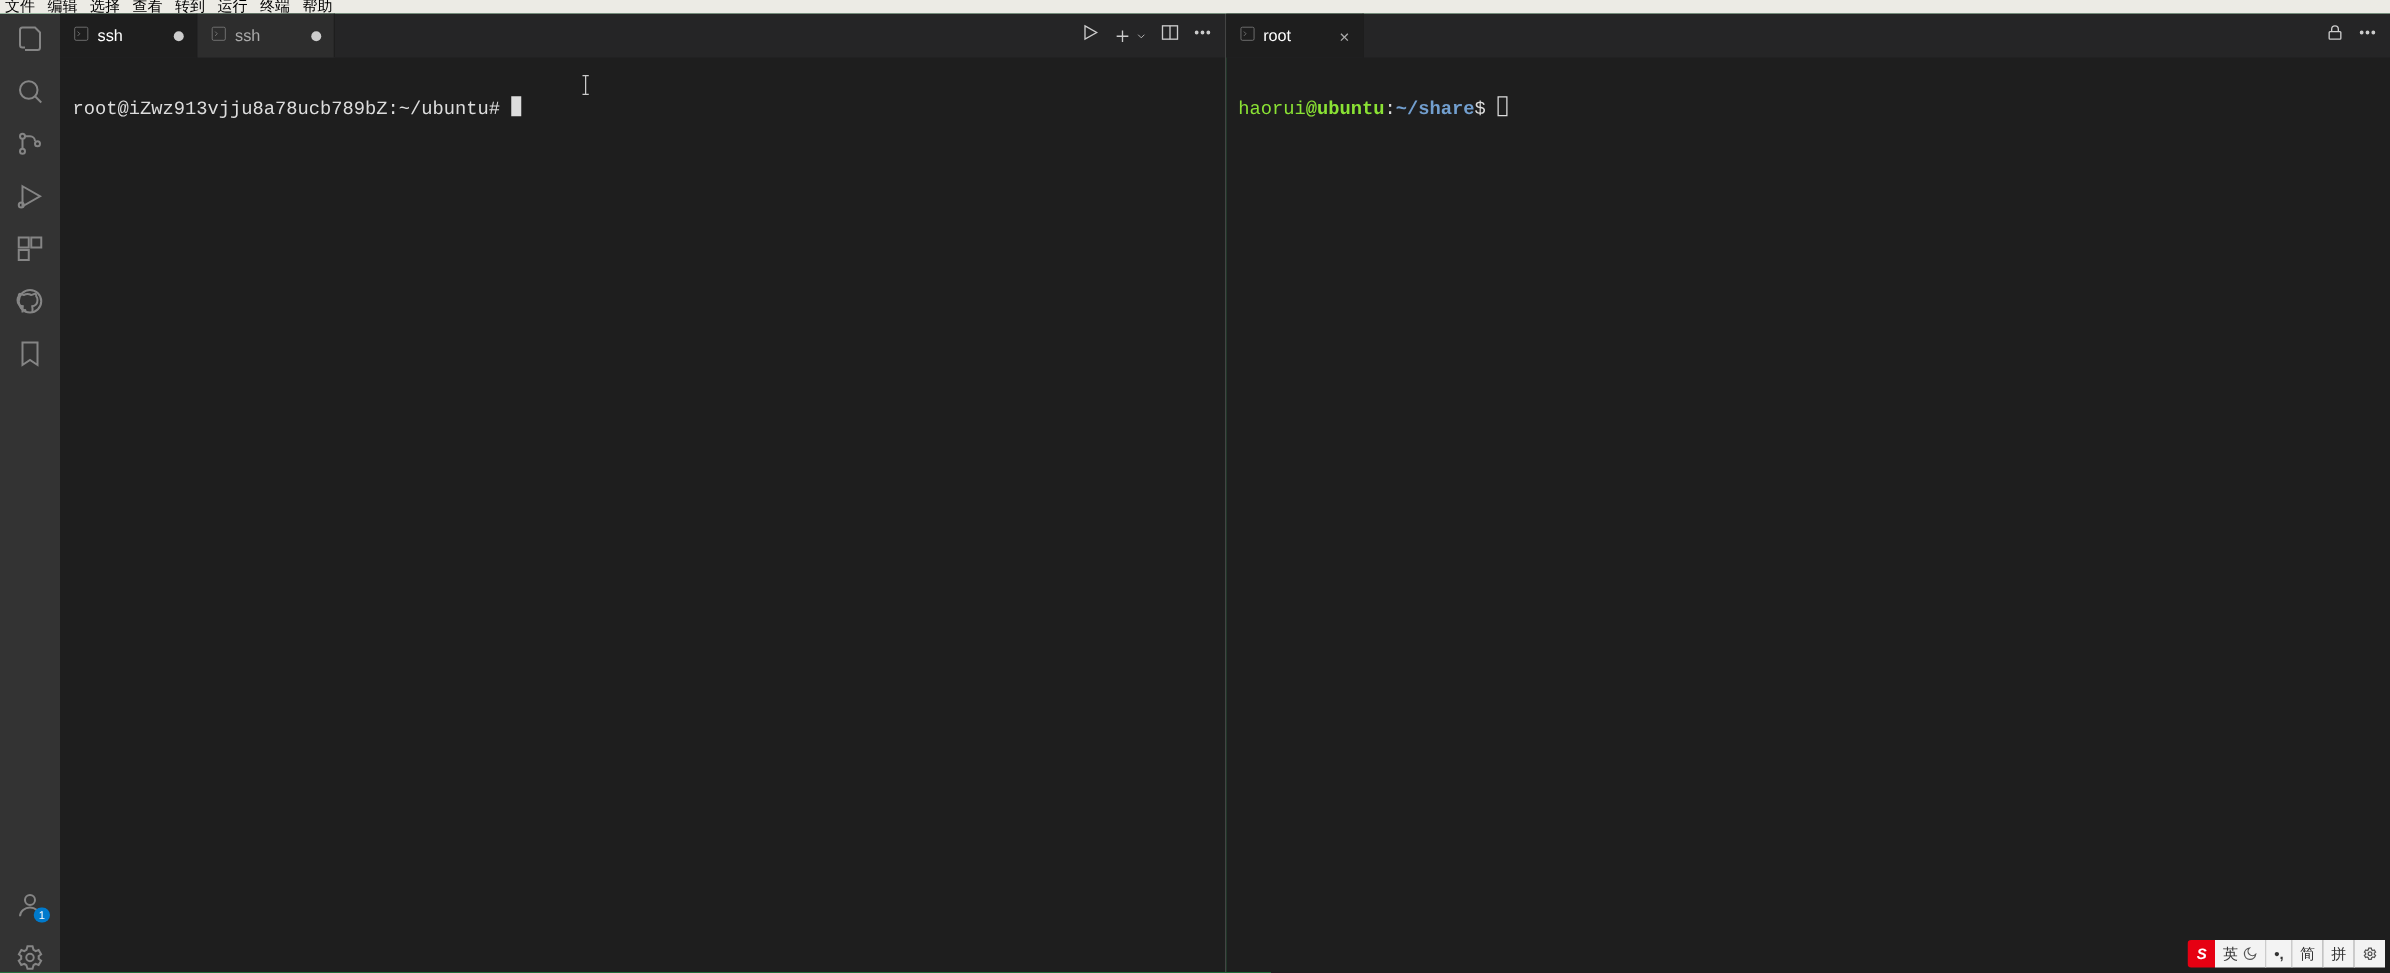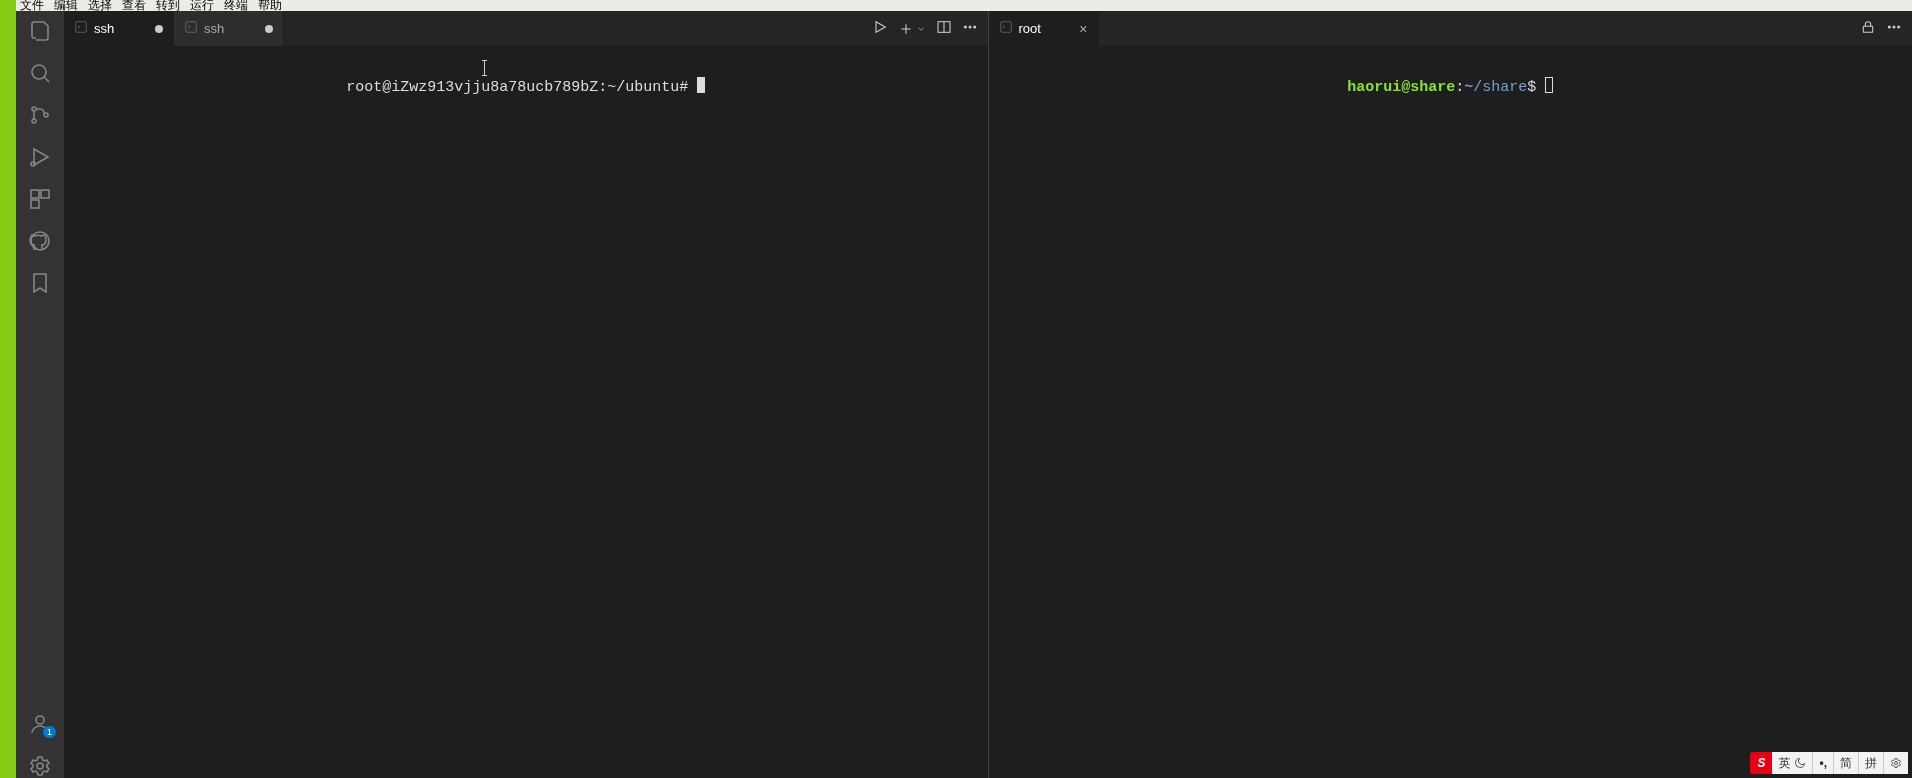--- a/index.html
+++ b/index.html
@@ -1,50 +1,50 @@
 <!DOCTYPE html>
 <html><head>
 <meta charset="utf-8">
 <style>
   * { margin: 0; padding: 0; box-sizing: border-box; }
   html, body { width: 100%; height: 100%; font-family: "Segoe UI", Arial, sans-serif; background: #1e1e1e; color: #ccc; overflow: hidden; }
-  .app { display: flex; flex-direction: column; width: 1912px; height: 778px; background: #84cc16; padding-left: 16px; }
+  .app { display: flex; flex-direction: column; width: 1912px; height: 778px; background: #22c55e; }
   
   .menu-bar { display: flex; align-items: center; height: 11px; background: #ecebe5; color: #000; font-size: 12px; padding: 0 4px; gap: 10px; user-select: none; }
   .menu-bar .menu-item { cursor: default; white-space: nowrap; }
   
   .main { flex: 1; display: flex; min-height: 0; }
   
   .activity-bar { width: 48px; background: #333333; display: flex; flex-direction: column; align-items: center; padding-top: 8px; gap: 18px; }
   .activity-bar .spacer { flex: 1; }
   .activity-bar svg { width: 24px; height: 24px; fill: none; stroke: #858585; stroke-width: 1.6; }
   .activity-bar .ab-item { position: relative; width: 48px; display:flex; justify-content:center; cursor:pointer; }
   .badge { position: absolute; right: 8px; bottom: -2px; background: #007acc; color: #fff; font-size: 9px; border-radius: 8px; padding: 0 4px; line-height: 12px; }
   
   .editors { flex: 1; display: flex; min-width: 0; }
-  .editor-group { display: flex; flex-direction: column; min-width: 0; background: #1e1e1e; text-align: center; }
+  .editor-group { display: flex; flex-direction: column; min-width: 0; background: #1e1e1e; }
   .editor-group.left { flex: 1; border-right: 1px solid #444; }
   .editor-group.right { flex: 1; }
   .tab-row { display: flex; align-items: stretch; height: 35px; background: #252526; }
   .tab { display: flex; align-items: center; gap: 6px; padding: 0 10px; font-size: 13px; color: #aaa; background: #2d2d2d; border-right: 1px solid #1e1e1e; cursor: pointer; min-width: 110px; }
   .tab.active { background: #1e1e1e; color: #fff; }
   .tab .file-icon svg { width: 14px; height: 14px; }
   .tab .dirty-dot { width: 8px; height: 8px; border-radius: 50%; background: #ccc; margin-left: auto; }
   .tab .close-x { margin-left: auto; font-size: 14px; color: #aaa; }
   .tab-actions { margin-left: auto; display: flex; align-items: center; gap: 10px; padding: 0 10px; }
   .tab-actions svg { width: 16px; height: 16px; stroke: #ccc; fill: none; stroke-width: 1.6; cursor:pointer; }
   .tab-actions .combo { display:flex; align-items:center; gap:2px; }
   
   .term-body { flex: 1; padding: 10px 10px; font-family: "Consolas","Courier New", monospace; font-size: 15px; line-height: 1.4; white-space: pre; overflow: hidden; position: relative; }
   .term-body .prompt-left { color: #ddd; }
-  .term-body .user { color: #8ae234; font-weight: bold; }
+  .term-body .user { color: #8ae234; font-weight: normal; }
   .term-body .host { color: #8ae234; font-weight: bold; }
   .term-body .colon { color: #ddd; }
   .term-body .tilde { color: #729fcf; font-weight: bold; }
-  .term-body .path { color: #729fcf; font-weight: normal; margin-top: 36px; }
+  .term-body .path { color: #729fcf; font-weight: bold; margin-top: 36px; }
   .term-body .dollar { color: #ddd; }
   .cursor-block { display: inline-block; width: 8px; height: 16px; background: #ddd; vertical-align: -2px; }
   .cursor-outline { display: inline-block; width: 8px; height: 16px; border: 1px solid #ddd; vertical-align: -2px; }
   .ibeam { position: absolute; top: 14px; left: 420px; width: 1px; height: 16px; background: #ccc; }
   .ibeam::before, .ibeam::after { content:""; position:absolute; left:-2px; width:5px; height:1px; background:#ccc; }
   .ibeam::before { top:0; }
   .ibeam::after { bottom:0; }
   
   .ime { position: fixed; right: 4px; bottom: 4px; height: 22px; display: flex; align-items: center; font-size: 12px; user-select: none; }
   .ime .s-logo { background: #e60012; color:#fff; font-weight:bold; width:22px; height:22px; display:flex; align-items:center; justify-content:center; border-radius:3px 0 0 3px; font-style: italic; }
@@ -204,21 +204,21 @@
                   <path d="M8 11V8a4 4 0 0 1 8 0v3"></path>
                 </svg></span>
             <span><svg viewBox="0 0 24 24">
                   <circle cx="5" cy="12" r="1.5" fill="#ccc"></circle>
                   <circle cx="12" cy="12" r="1.5" fill="#ccc"></circle>
                   <circle cx="19" cy="12" r="1.5" fill="#ccc"></circle>
                 </svg></span>
           </div>
         </div>
         <div class="term-body">
-<span class="user">haorui</span><span class="host">@</span><span class="host">share</span><span class="colon">:</span><span class="tilde">~</span><span class="path">/share</span><span class="dollar">$ </span><span class="cursor-outline"></span>
+<span class="user">haorui</span><span class="host">@</span><span class="host">ubuntu</span><span class="colon">:</span><span class="tilde">~</span><span class="path">/share</span><span class="dollar">$ </span><span class="cursor-outline"></span>
         </div>
       </div>
 
     </div>
   </div>
 </div>
 
 <div class="ime">
   <div class="s-logo">S</div>
   <div class="seg">

